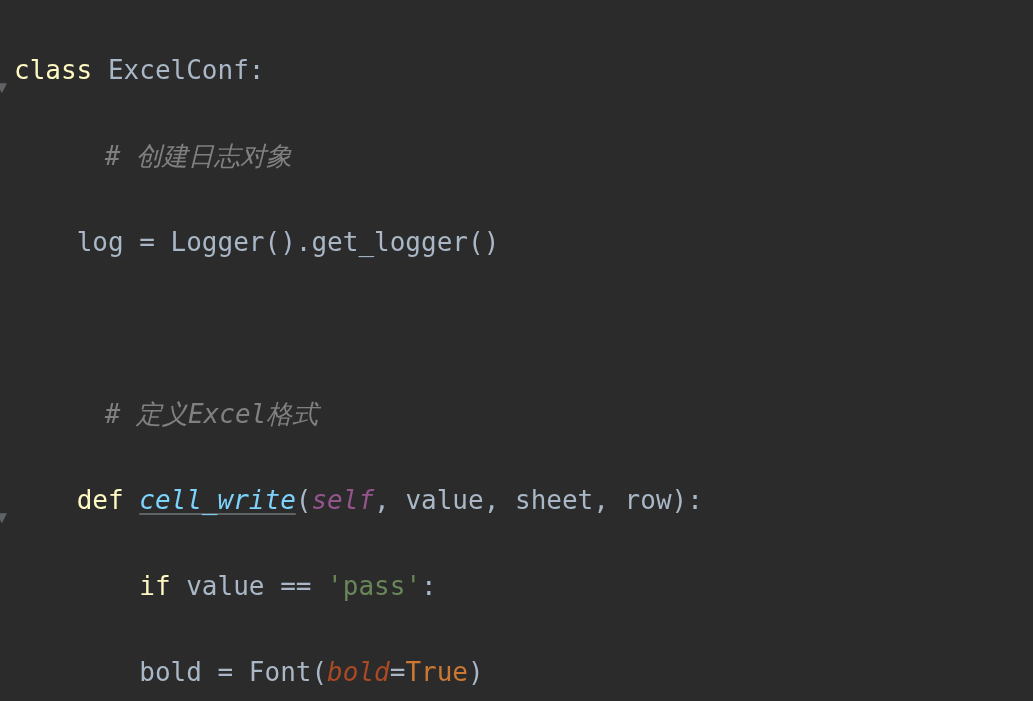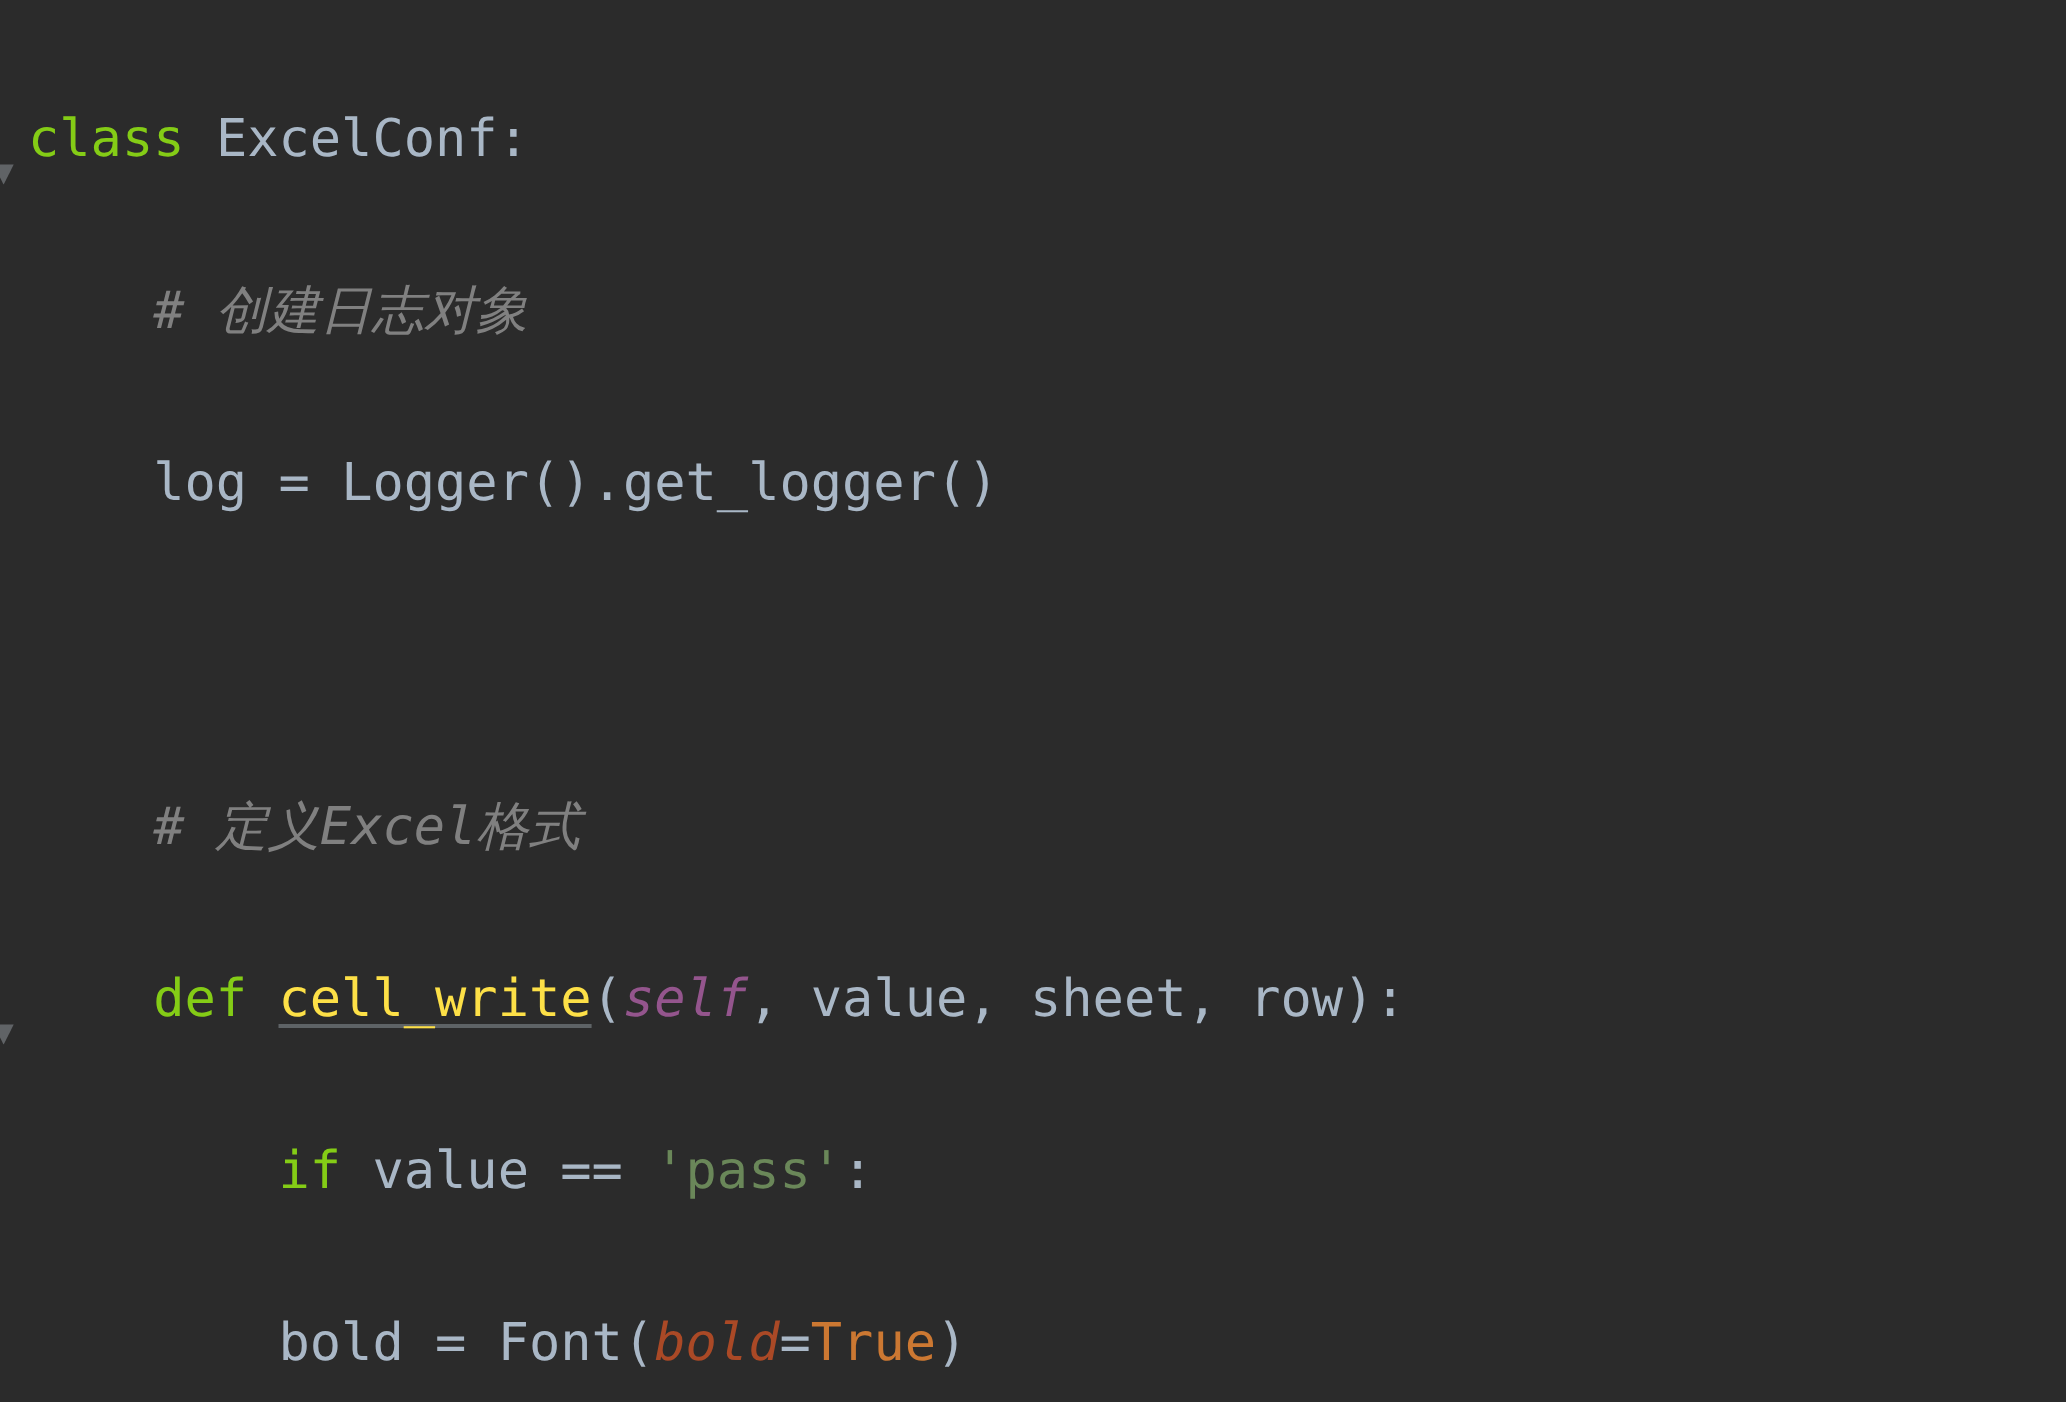--- a/index.html
+++ b/index.html
@@ -27,27 +27,27 @@
   .gutter-fold {
     position: absolute;
     left: -6px;
     top: 50%;
     transform: translateY(-50%);
     width: 12px;
     height: 12px;
     color: #606366;
   }
   
-  .kw { color: #84cc16; }           
-  .def-name { color: #fde047; text-decoration: underline; text-decoration-color: #5e6366; text-underline-offset: 4px; }
+  .kw { color: #fef9c3; }           
+  .def-name { color: #7dd3fc; font-style: italic; text-decoration: underline; text-decoration-color: #5e6366; text-underline-offset: 4px; }
   .param-self { color: #94558d; font-style: italic; }
   .param { color: #a9b7c6; }
   .call { color: #a9b7c6; text-align: right; }
   .str { color: #6a8759; }
-  .comment { color: #808080; font-style: italic; }
+  .comment { color: #808080; font-style: italic; margin-left: 28px; }
   .const { color: #cc7832; }
   .kwarg { color: #aa4926; font-style: italic; }
 </style>
 </head>
 <body>
 
 <div class="editor">
 <span class="line"><span class="gutter-fold">▾</span><span class="kw">class</span><span> </span><span>ExcelConf</span><span>:</span></span>
 <span class="line"><span>    </span><span class="comment"><span>#</span><span> 创建日志对象</span></span></span>
 <span class="line"><span>    </span><span>log</span><span> = </span><span class="call">Logger</span><span>(</span><span>)</span><span>.</span><span class="call">get_logger</span><span>(</span><span>)</span></span>

